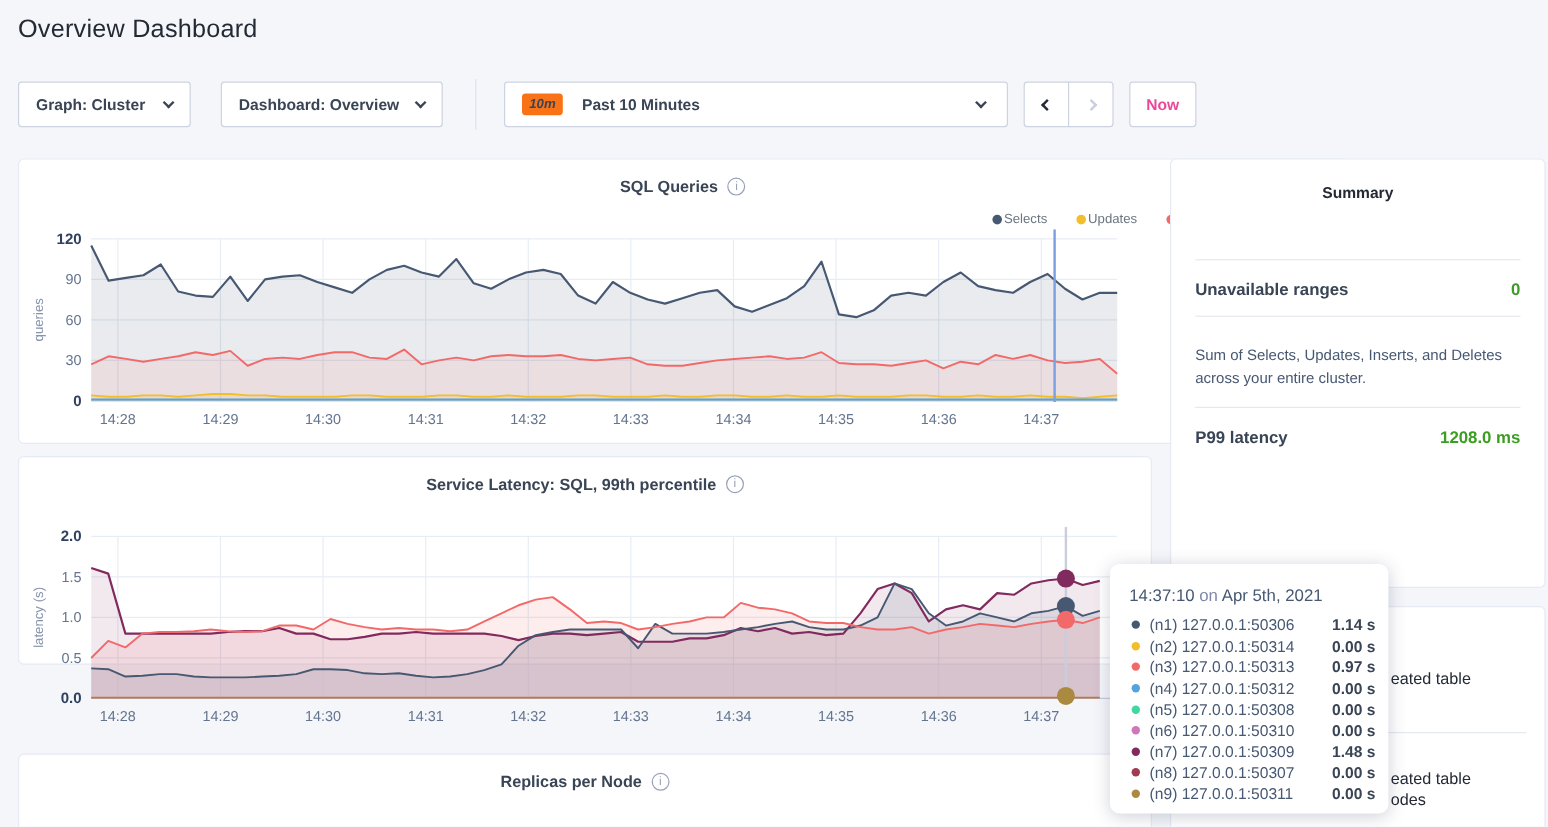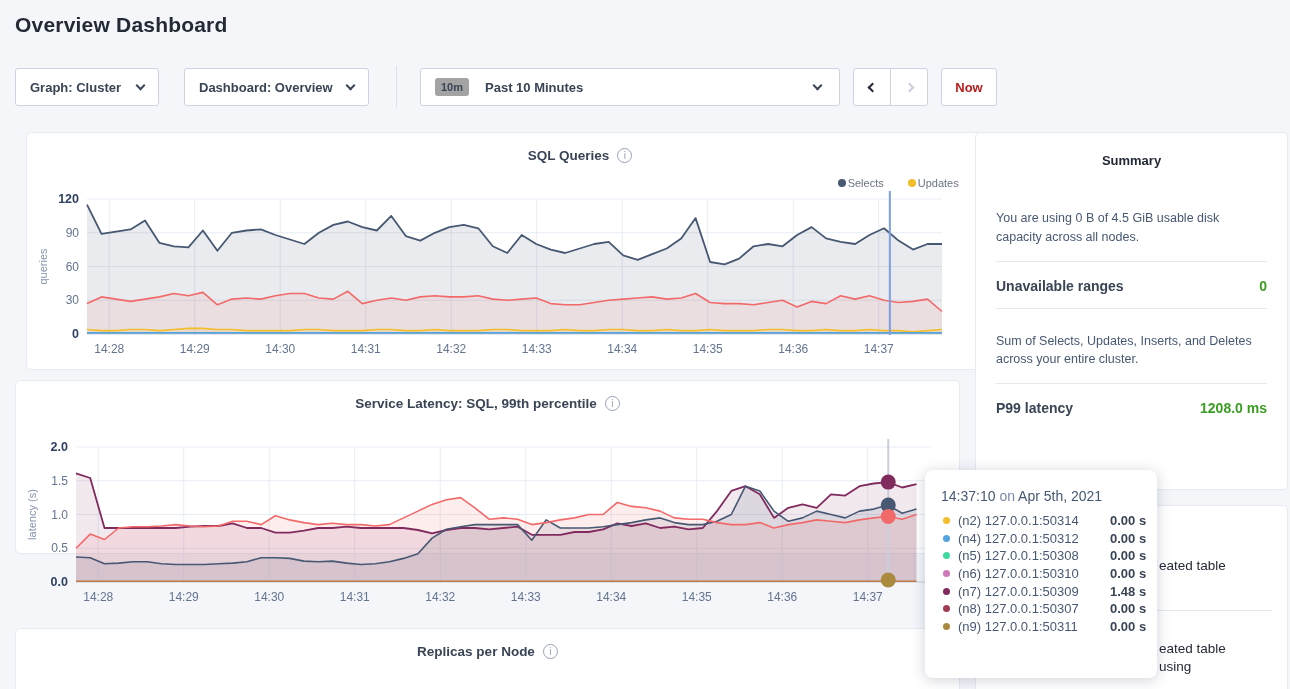--- a/index.html
+++ b/index.html
@@ -3,46 +3,46 @@
 <meta charset="utf-8">
 <style>
   * { margin:0; padding:0; box-sizing:border-box; }
   html,body { background:#F4F6FA; }
   .page {
     position:relative; width:1290px; height:689px; overflow:hidden;
     background:#F4F6FA; font-family:"Liberation Sans", sans-serif;
   }
   .page-title {
     position:absolute; left:15px; top:13px;
-    font-size:21px; font-weight:700; color:#242A35; letter-spacing:.2px;
+    font-size:21px; font-weight:400; color:#242A35; letter-spacing:.2px;
   }
   
   .ctl { position:absolute; top:68px; height:38px; background:#fff;
          border:1px solid #CDD3E0; border-radius:3px; display:flex;
          align-items:center; font-size:13px; font-weight:bold; color:#394455; }
   .dd-graph { left:15px; width:144px; padding:0 14px; justify-content:space-between; cursor:pointer; }
   .dd-dash  { left:184px; width:185px; padding:0 14px; justify-content:space-between; cursor:pointer; }
   .ctl-sep { position:absolute; left:396px; top:66px; width:1px; height:42px; background:#DCE1EA; }
   .timepicker { left:420px; width:420px; padding:0 14px; cursor:pointer; }
-  .badge-10m { background:#a3a3a3; color:#394455; font-size:11px; font-weight:bold;
-               padding:3px 6px; border-radius:3px; }
+  .badge-10m { background:#f97316; color:#394455; font-size:11px; font-weight:bold;
+               padding:3px 6px; border-radius:3px;font-style:italic; }
   .tp-label { margin-left:16px; }
   .tp-chev { position:absolute; right:18px; }
   .chev { display:inline-block; width:7px; height:7px; border-color:#394455; }
   .chev-down { border-right:2px solid #394455; border-bottom:2px solid #394455; transform:rotate(45deg); margin-top:-3px; }
   .chev-left { border-left:2px solid #242A35; border-bottom:2px solid #242A35; transform:rotate(45deg); }
   .chev-right { border-right:2px solid #C9CFDE; border-top:2px solid #C9CFDE; transform:rotate(45deg); }
   .arrow-btn { position:absolute; top:68px; width:38px; height:38px; background:#fff;
                border:1px solid #CDD3E0; display:flex; align-items:center; justify-content:center; cursor:pointer; }
   .arrow-prev { left:853px; border-radius:3px 0 0 3px; }
   .arrow-next { left:890px; border-radius:0 3px 3px 0; }
-  .now-btn { left:941px; width:56px; justify-content:center; color:#b91c1c; cursor:default; }
+  .now-btn { left:941px; width:56px; justify-content:center; color:#ec4899; cursor:default; }
   
   .card { position:absolute; background:#fff; border:1px solid #E6EAF2; border-radius:5px; }
-  .card-sql { left:26px; top:132px; width:1108px; height:238px; }
+  .card-sql { left:15px; top:132px; width:1108px; height:238px; }
   .card-lat { left:15px; top:380px; width:945px; height:174px; }
   .card-rep { left:15px; top:628px; width:945px; height:130px; }
   .card-summary { left:975px; top:132px; width:313px; height:358px; }
   .card-events  { left:975px; top:505px; width:313px; height:230px; }
   .card-title-row { display:flex; justify-content:center; align-items:center; gap:8px; padding-top:15px; }
   .card-title { font-size:13.5px; font-weight:bold; color:#394455; }
   .info-icon { width:15px; height:15px; border:1px solid #97A1B7; border-radius:50%;
                color:#97A1B7; font-size:10px; line-height:13px; text-align:center;
                font-style:normal; display:inline-block; }
   .legend { position:absolute; right:36px; top:44px; display:flex; gap:24px; }
@@ -231,21 +231,20 @@
     <div class="card-title-row">
       <span class="card-title">Replicas per Node</span>
       <i class="info-icon">i</i>
     </div>
   </div>
 
   <div class="card card-summary">
     <div class="summary-title">Summary</div>
     <div class="summary-body">
       <div class="sum-row">
-        <div class="sum-desc">You are using 0 B of 4.5 GiB usable disk capacity across all nodes.</div>
       </div>
       <div class="sum-row">
         <div class="sum-line">
           <span class="sum-label">Unavailable ranges</span>
           <span class="sum-value">0</span>
         </div>
       </div>
       <div class="sum-row">
         <div class="sum-desc">Sum of Selects, Updates, Inserts, and Deletes across your entire cluster.</div>
       </div>
@@ -255,34 +254,44 @@
           <span class="sum-value">1208.0 ms</span>
         </div>
       </div>
     </div>
   </div>
 
   <div class="card card-events">
     <span class="ev-frag ev-frag1">eated table</span>
     <div class="ev-div"></div>
     <span class="ev-frag ev-frag2">eated table</span>
-    <span class="ev-frag ev-frag3">using</span>
+    <span class="ev-frag ev-frag3">odes</span>
   </div>
 
   <div class="tooltip">
     <div class="tt-header">
       <span class="tt-time">14:37:10</span>
       <span class="tt-on">on</span>
       <span class="tt-time">Apr 5th, 2021</span>
     </div>
     <div id="tt-rows">
         <div class="tt-row">
+          <span class="tt-dot" style="background: rgb(71, 88, 114);"></span>
+          <span class="tt-label">(n1) 127.0.0.1:50306</span>
+          <span class="tt-value">1.14 s</span>
+        </div>
+        <div class="tt-row">
           <span class="tt-dot" style="background: rgb(242, 190, 44);"></span>
           <span class="tt-label">(n2) 127.0.0.1:50314</span>
           <span class="tt-value">0.00 s</span>
+        </div>
+        <div class="tt-row">
+          <span class="tt-dot" style="background: rgb(242, 105, 105);"></span>
+          <span class="tt-label">(n3) 127.0.0.1:50313</span>
+          <span class="tt-value">0.97 s</span>
         </div>
         <div class="tt-row">
           <span class="tt-dot" style="background: rgb(85, 163, 220);"></span>
           <span class="tt-label">(n4) 127.0.0.1:50312</span>
           <span class="tt-value">0.00 s</span>
         </div>
         <div class="tt-row">
           <span class="tt-dot" style="background: rgb(63, 217, 159);"></span>
           <span class="tt-label">(n5) 127.0.0.1:50308</span>
           <span class="tt-value">0.00 s</span>

